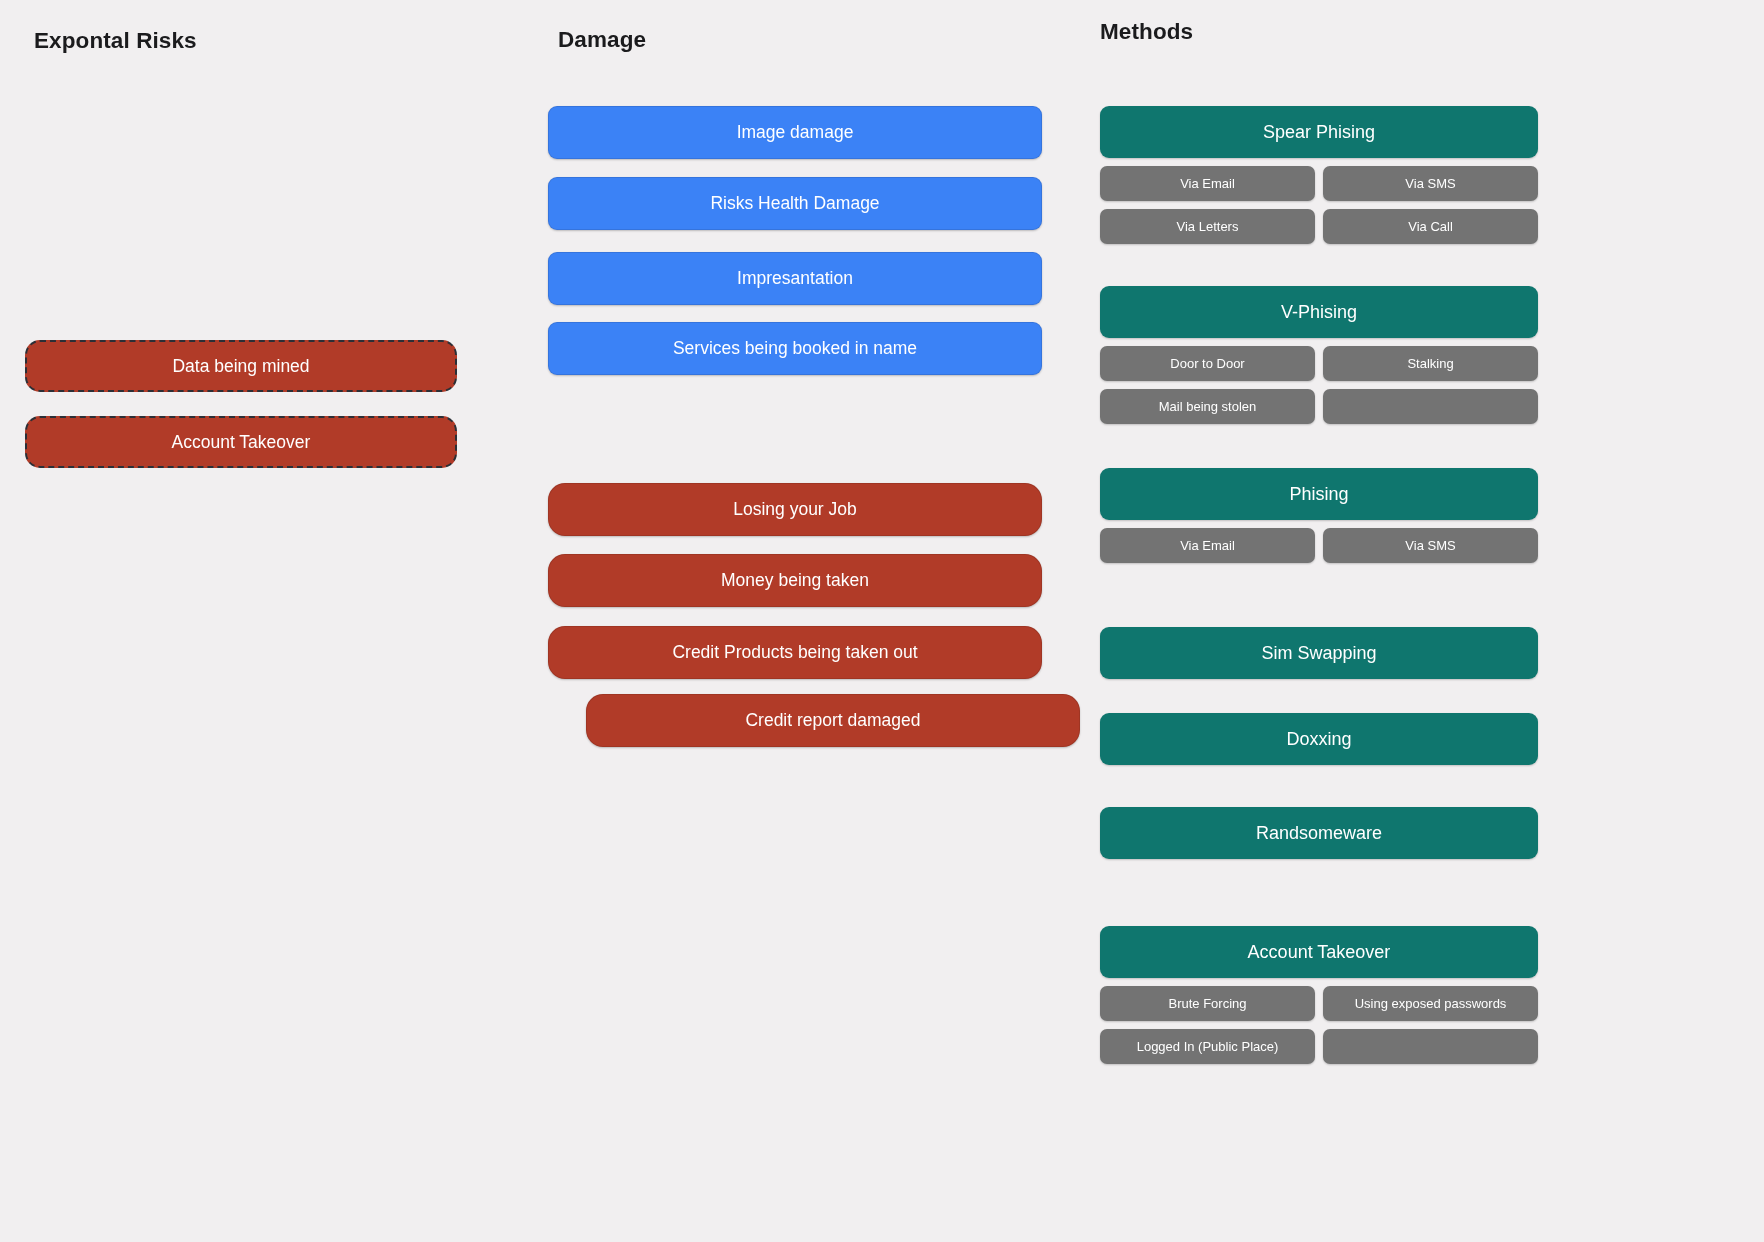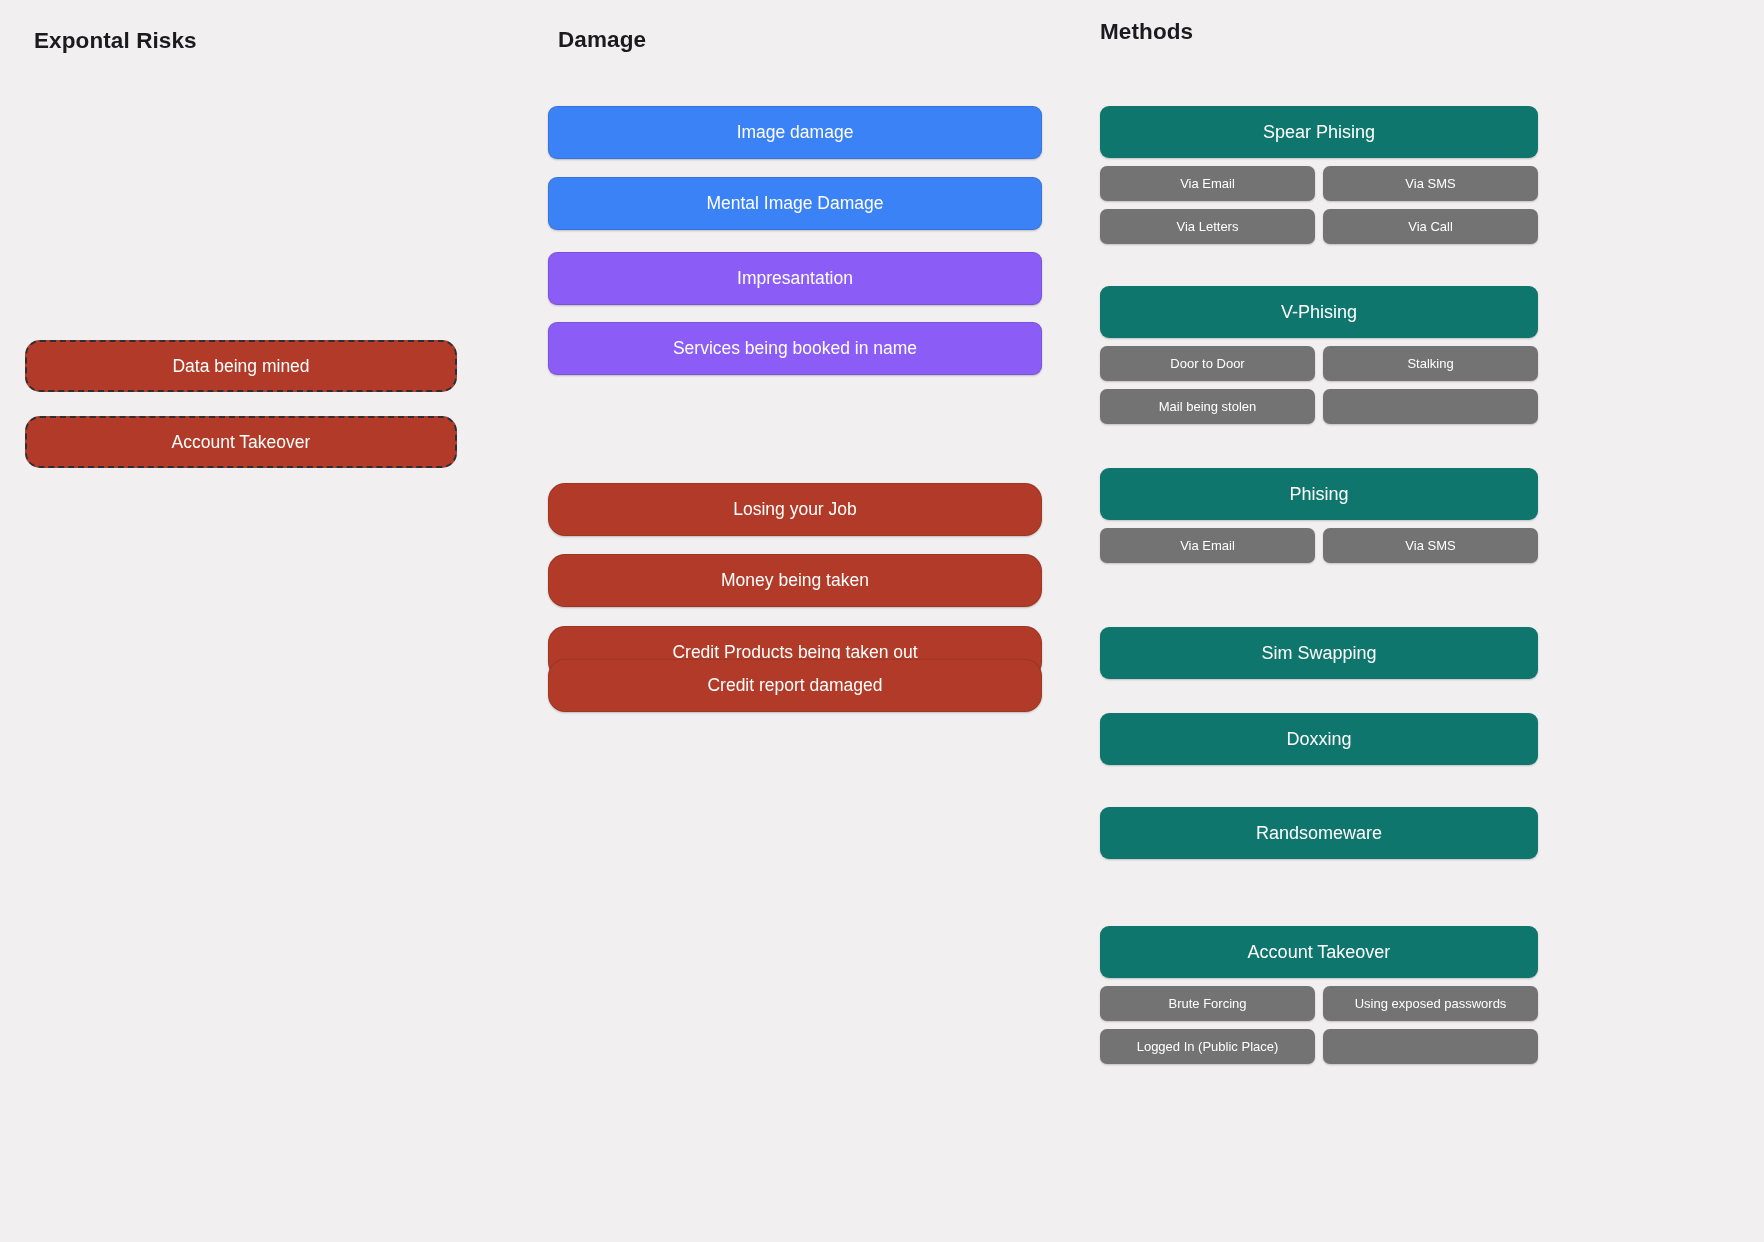--- a/index.html
+++ b/index.html
@@ -73,32 +73,32 @@
   #risk-1 { top: 416px; }
 
   
   .damage-card {
     left: 8px;
     width: 494px;
     height: 53px;
     border: 1px solid rgba(0,0,0,0.10);
   }
   .tone-light { background: #3b82f6; }
-  .tone-mid   { background: #8b5cf6; }
+  .tone-mid   { background: #3b82f6; }
   .tone-dark  { background: #b13b28; border-radius: 17px; }
 
   #dmg-0 { top: 106px; }
   #dmg-1 { top: 177px; }
   #dmg-2 { top: 252px; }
   #dmg-3 { top: 322px; }
   #dmg-4 { top: 397px; }
   #dmg-5 { top: 483px; }
   #dmg-6 { top: 554px; }
   #dmg-7 { top: 626px; }
-  #dmg-8 { top: 659px; }
+  #dmg-8 { top: 694px; margin-left: 38px; }
 
   
   .method-group {
     position: absolute;
     left: 10px;
     width: 438px;
   }
   .method-header {
     position: relative;
     box-sizing: border-box;
@@ -155,21 +155,21 @@
     <div class="card risk-card" id="risk-0">Data being mined</div>
 
     <div class="card risk-card" id="risk-1">Account Takeover</div>
   </div>
 
   <div class="column" id="col-damage">
     <div class="col-title">Damage</div>
 
     <div class="card damage-card tone-light" id="dmg-0">Image damage</div>
 
-    <div class="card damage-card tone-light" id="dmg-1">Mental Image Damage</div>
+    <div class="card damage-card tone-light" id="dmg-1">Risks Health Damage</div>
 
     <div class="card damage-card tone-mid" id="dmg-2">Impresantation</div>
 
     <div class="card damage-card tone-mid" id="dmg-3">Services being booked in name</div>
 
 
     <div class="card damage-card tone-dark" id="dmg-5">Losing your Job</div>
 
     <div class="card damage-card tone-dark" id="dmg-7">Credit Products being taken out</div>
 

